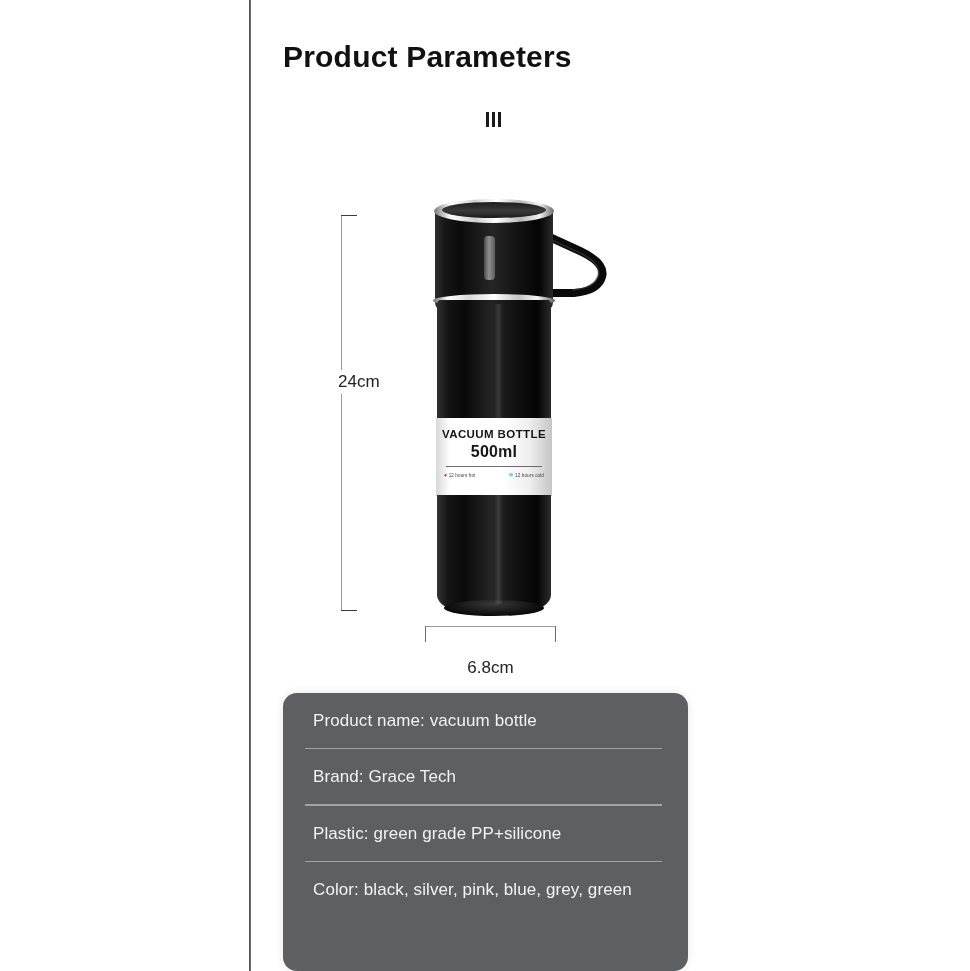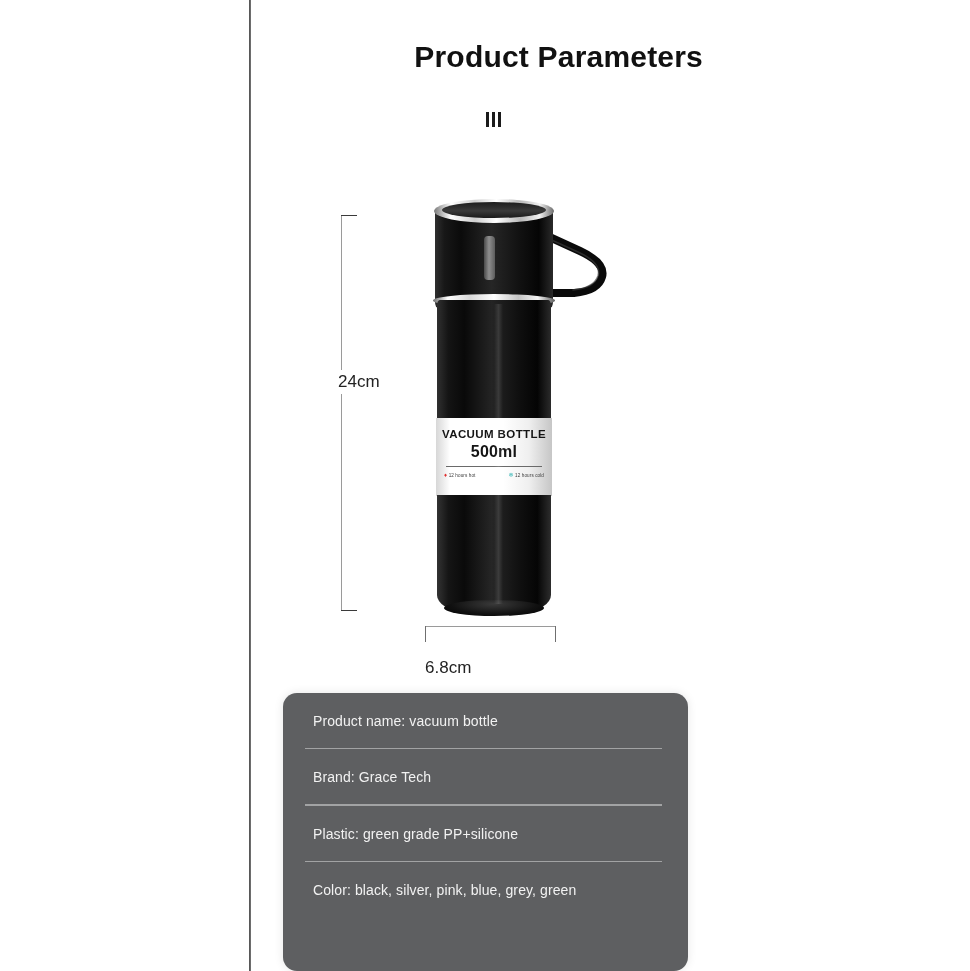--- a/index.html
+++ b/index.html
@@ -27,21 +27,21 @@
     height: 971px;
     background: linear-gradient(to right, #8e8e8e 0%, #2c2c2c 45%, #6d6d6d 75%, #ffffff 100%);
   }
 
   
   .page-title {
     position: absolute;
     left: 283px;
     top: 40px;
     width: 420px;
-    text-align: right;
+    text-align: left;
     font-size: 30px;
     font-weight: bold;
     color: #111111;
     letter-spacing: 0.2px;
   }
   .title-mark {
     position: absolute;
     left: 283px;
     top: 112px;
     width: 420px;
@@ -115,21 +115,21 @@
     height: 16px;
     background: #6f6f6f;
   }
   .dim-h .tick.t-left { left: 0; }
   .dim-h .tick.t-right { right: 0; }
   .dim-h-label {
     position: absolute;
     left: 425px;
     top: 658px;
     width: 131px;
-    text-align: left;
+    text-align: center;
     font-size: 17px;
     color: #232323;
   }
 
   
   .bottle {
     position: absolute;
     left: 420px;
     top: 196px;
     width: 210px;
@@ -321,21 +321,21 @@
   }
   .spec-row {
     position: relative;
     height: 55px;
     display: flex;
     align-items: center;
     padding: 0 24px 0 30px;
     box-sizing: border-box;
   }
   .spec-row .txt {
-    font-size: 14px;
+    font-size: 17px;
     color: #f2f2f2;
     letter-spacing: 0.1px;
   }
   .spec-divider {
     position: relative;
     height: 1px;
     margin: 0 26px 0 22px;
     background: #b9b9bb;
     opacity: 0.75;
   }

